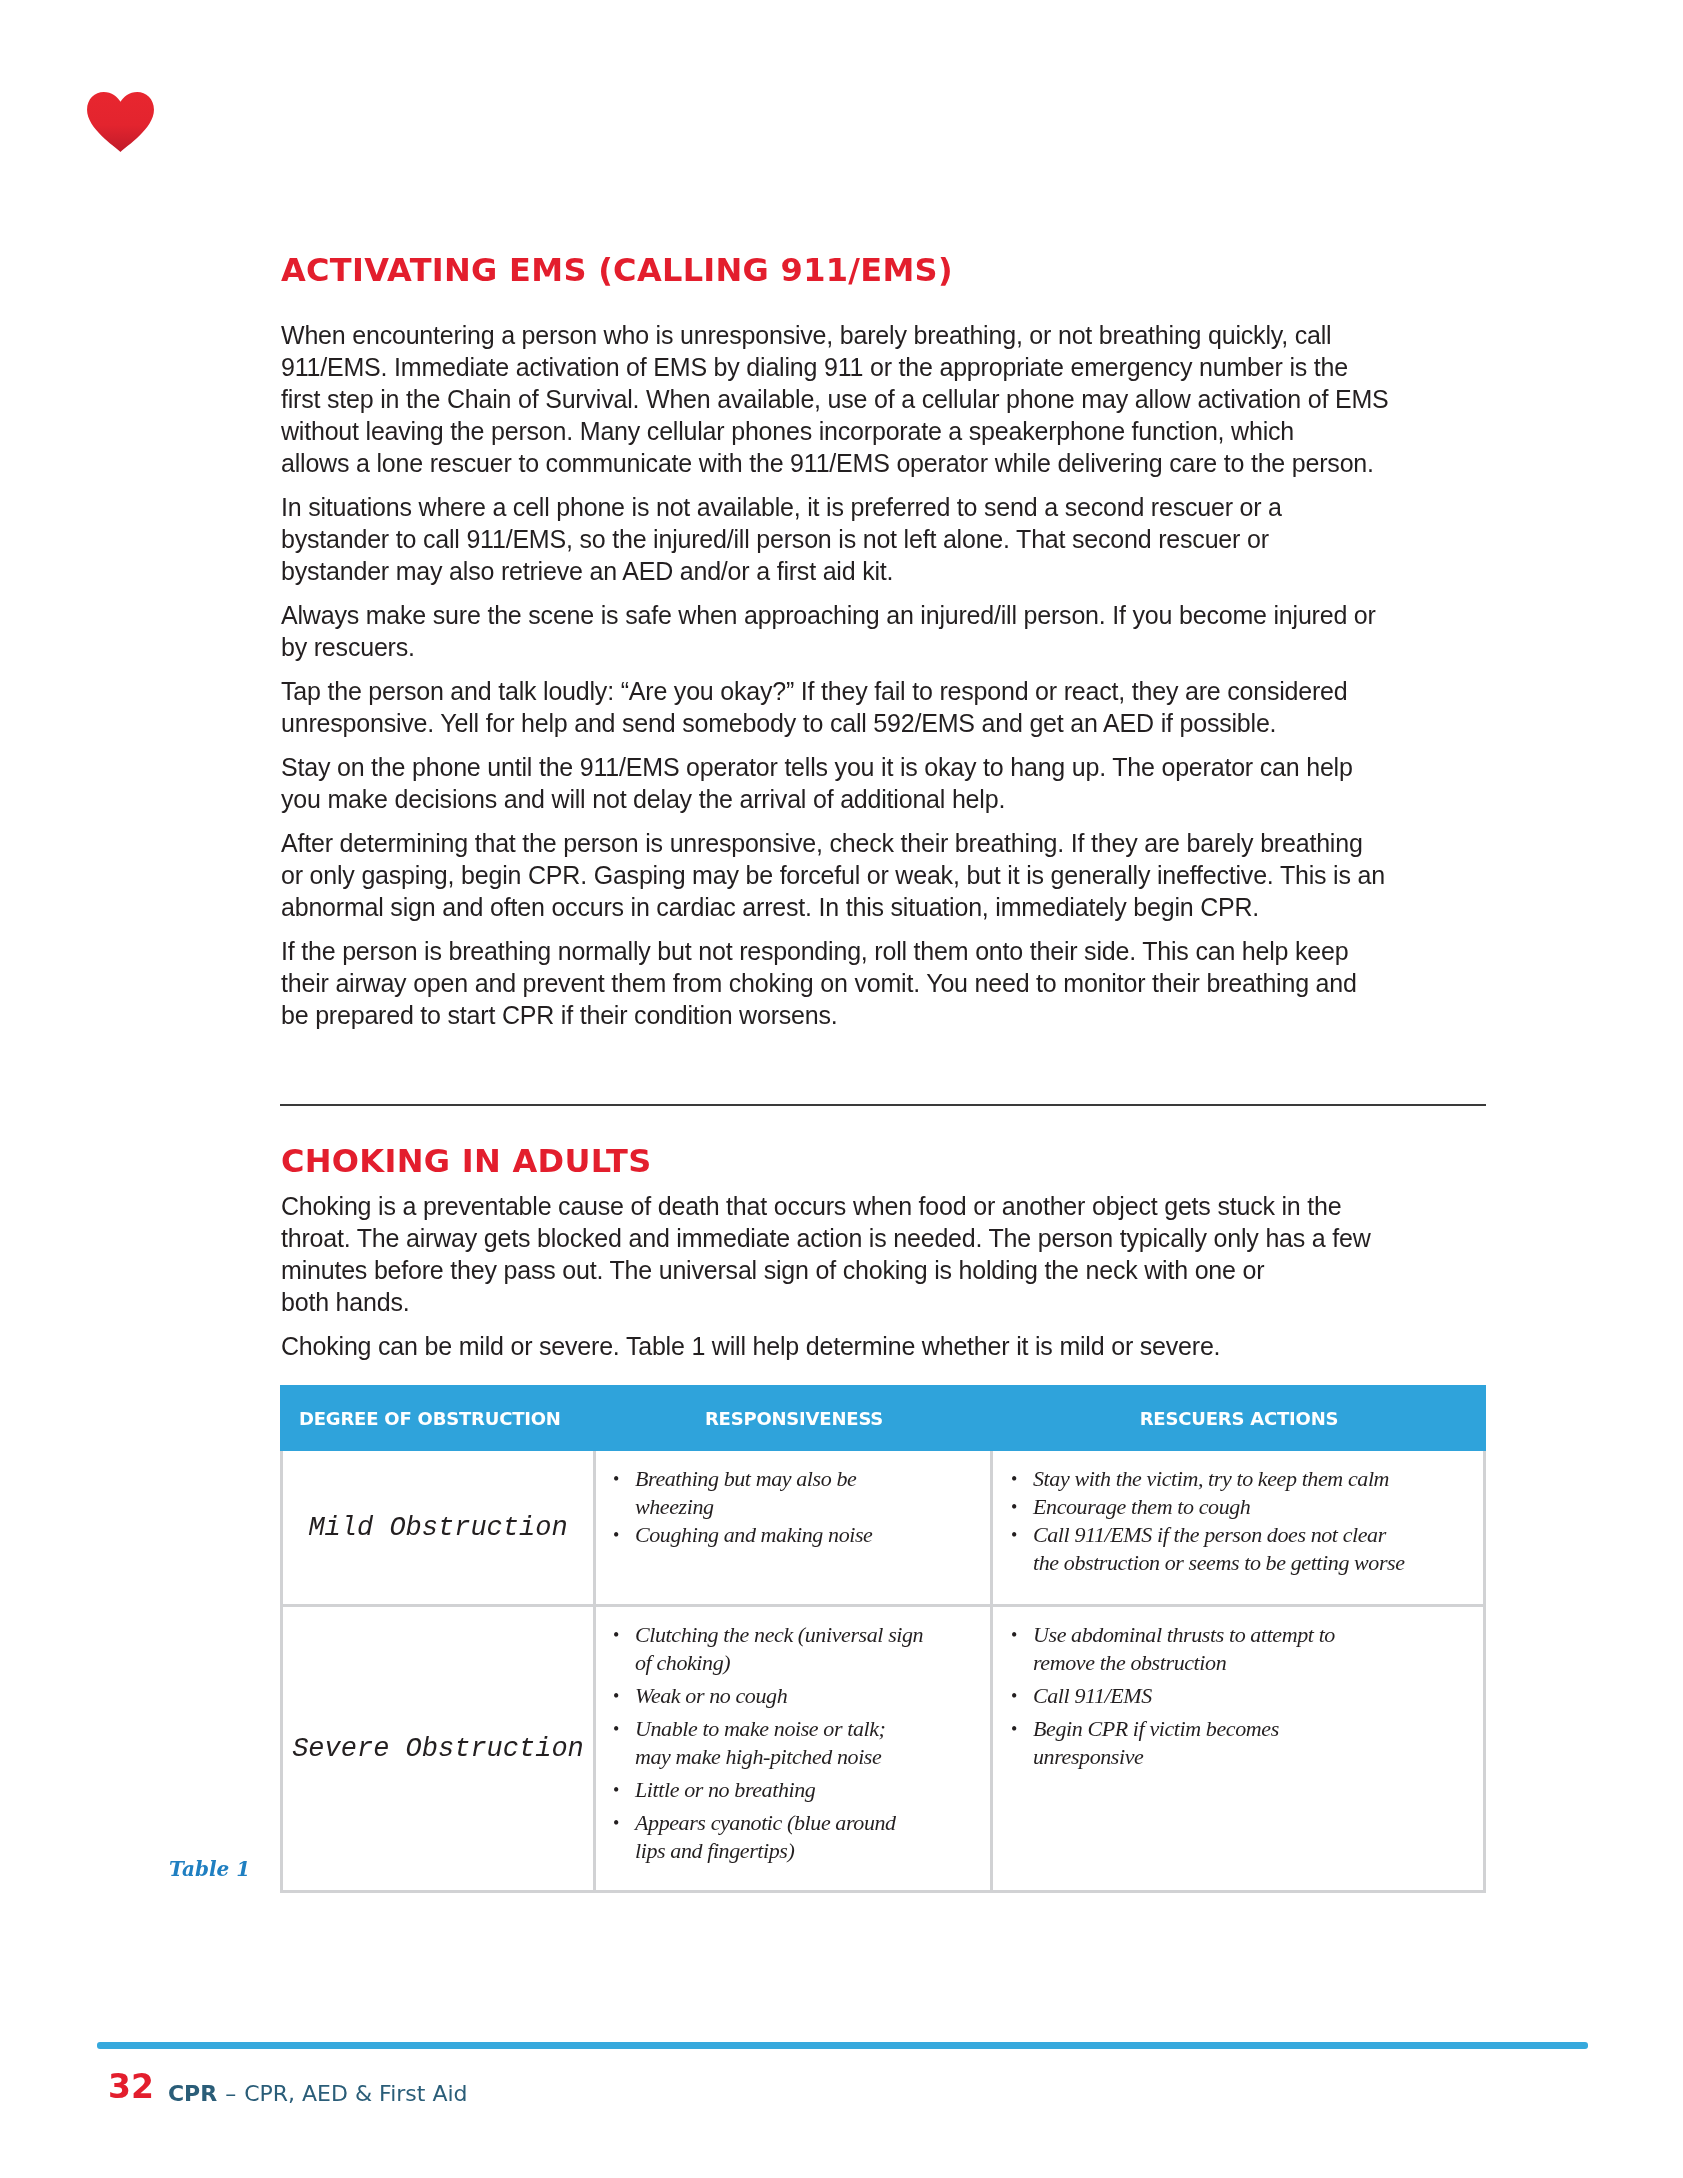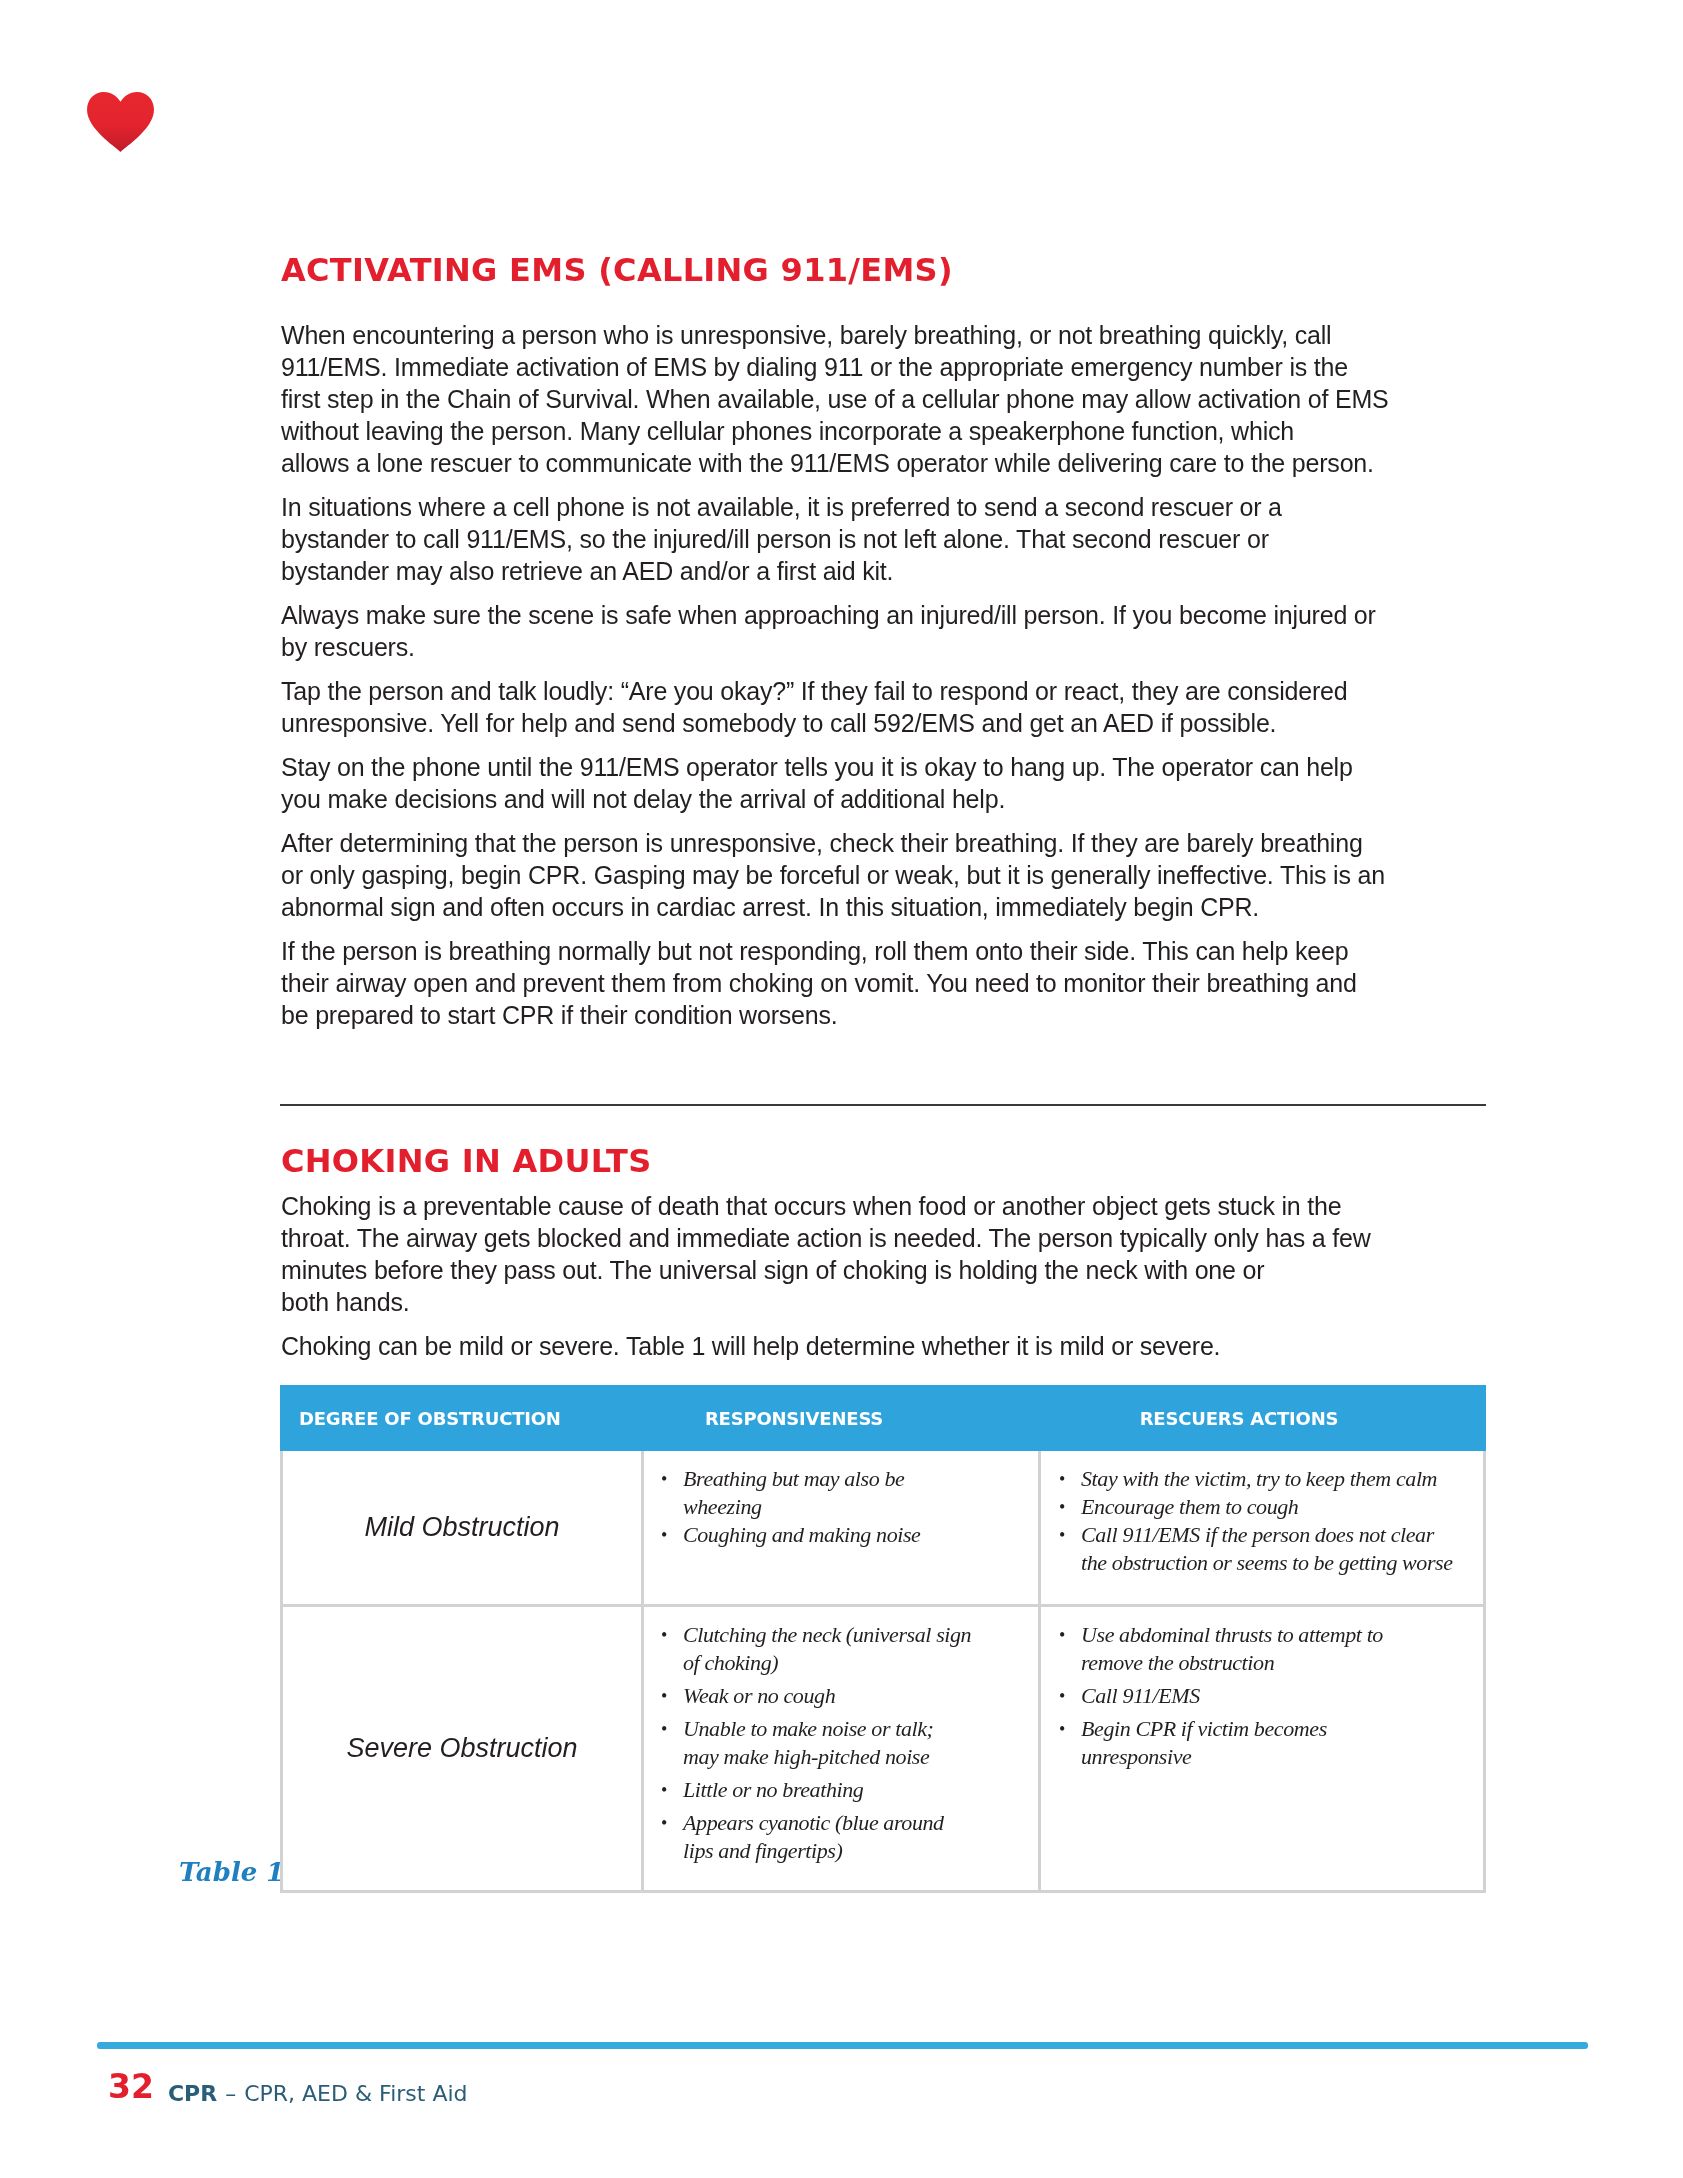--- a/index.html
+++ b/index.html
@@ -18,30 +18,30 @@
   .tbl { position: absolute; left: 280px; top: 1385px; width: 1206px; }
   .thead { height: 66px; background: #2fa3db; display: flex; }
   .th { color: #fff; font-family: "DejaVu Sans", sans-serif; font-weight: bold; font-size: 18px; display: flex; align-items: center; letter-spacing: -0.2px; white-space: nowrap; }
   .th.c1 { width: 316px; padding-left: 19px; box-sizing: border-box; }
   .th.c2 { width: 396px; justify-content: center; }
   .th.c3 { width: 494px; justify-content: center; }
   .trow { display: flex; border-left: 3px solid #d1d2d4; border-right: 3px solid #d1d2d4; border-bottom: 3px solid #d1d2d4; box-sizing: border-box; }
   .trow.r1 { height: 156px; }
   .trow.r2 { height: 286px; }
   .td { box-sizing: border-box; }
-  .td.c1 { width: 361px; display: flex; align-items: center; justify-content: center; border-right: 3px solid #d1d2d4;
-           font-family: Liberation Sans, sans-serif; font-style: italic; font-size: 27px; color: #231f20; white-space: nowrap; text-align: right; }
+  .td.c1 { width: 313px; display: flex; align-items: center; justify-content: center; border-right: 3px solid #d1d2d4;
+           font-family: Liberation Mono, monospace; font-style: italic; font-size: 27px; color: #231f20; white-space: nowrap; text-align: right; }
   .td.c2 { width: 397px; border-right: 3px solid #d1d2d4; padding: 14px 0 0 17px; }
   .td.c3 { flex: 1; padding: 14px 0 0 18px; }
   .bullets { list-style: none; margin: 0; padding: 0; font-family: "Liberation Serif", serif; font-style: italic; font-size: 22px; line-height: 28px; color: #231f20; }
   .r2 .bullets li { margin-bottom: 5px; }
   .bullets li { display: flex; }
   .bullets .dot { width: 22px; flex: none; font-style: normal; font-size: 18px; line-height: 28px; }
   .bullets .btxt { white-space: pre-line; letter-spacing: -0.4px; }
-  .table-label { position: absolute; left: 179px; top: 1857px; font-family: "DejaVu Serif", serif; font-style: italic; font-weight: bold; font-size: 26px; color: #1f7fc1; white-space: nowrap; }
+  .table-label { position: absolute; left: 169px; top: 1857px; font-family: "DejaVu Serif", serif; font-style: italic; font-weight: bold; font-size: 20px; color: #1f7fc1; white-space: nowrap; }
 
   
   .footer-bar { position: absolute; left: 97px; top: 2042px; width: 1491px; height: 7px; background: #36a9dd; border-radius: 3px; }
   .footer { position: absolute; left: 108px; top: 2067px; display: flex; align-items: flex-end; white-space: nowrap; }
   .page-num { font-family: "DejaVu Sans", sans-serif; font-weight: bold; color: #e31e2d; font-size: 33px; margin-right: 14px; }
   .footer-book { font-family: "DejaVu Sans", sans-serif; font-weight: bold; color: #2a5d78; font-size: 22px; }
   .footer-sep, .footer-title { font-family: "DejaVu Sans", sans-serif; color: #2a5d78; font-size: 22px; }
   .footer-sep { margin: 0 8px; }
 </style>
 </head>

